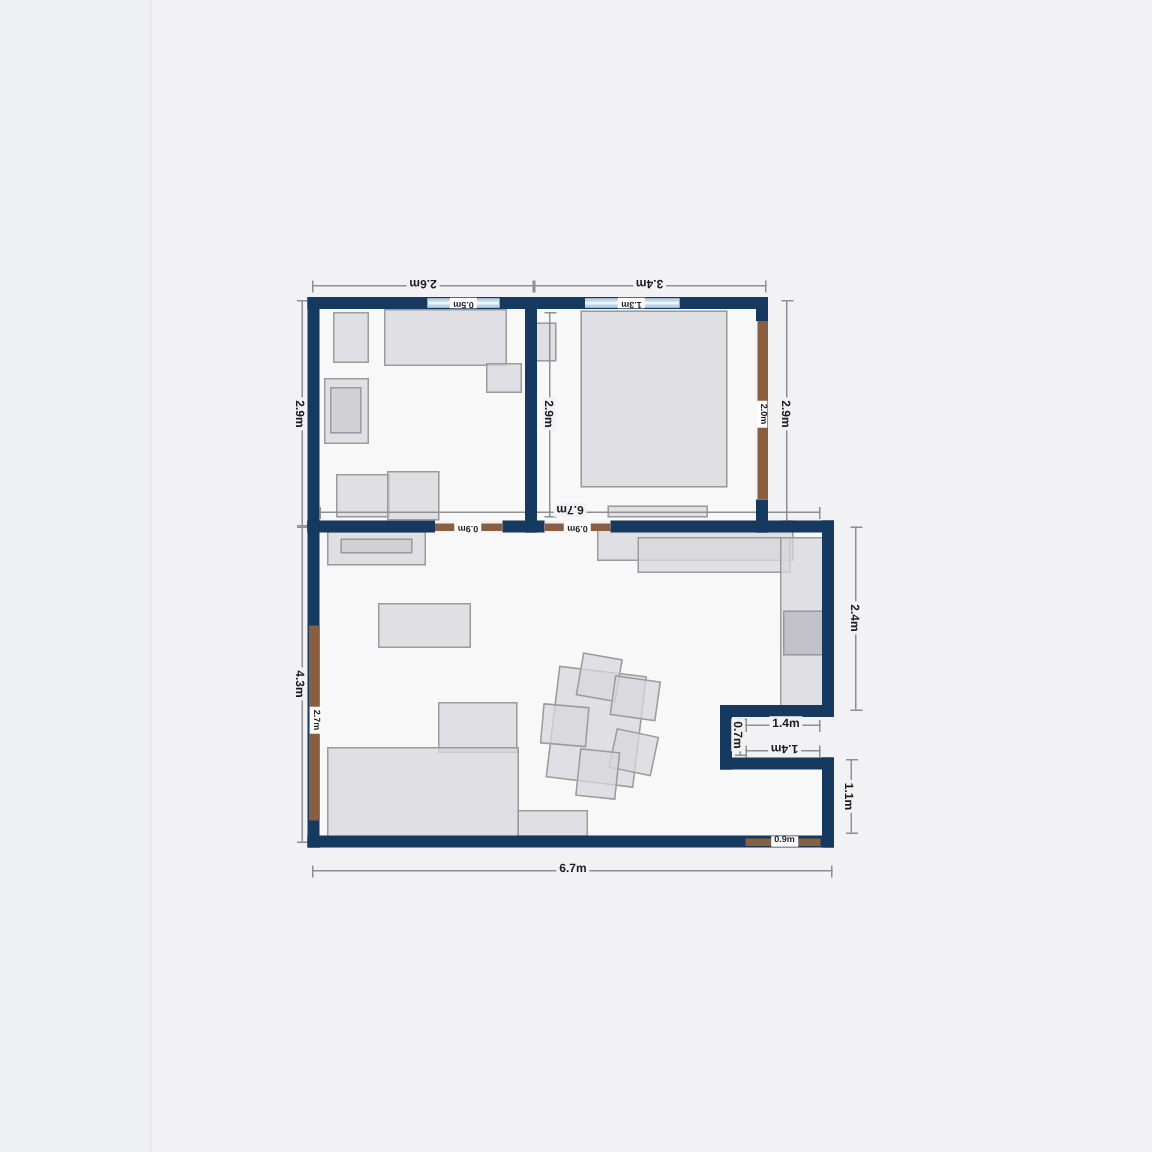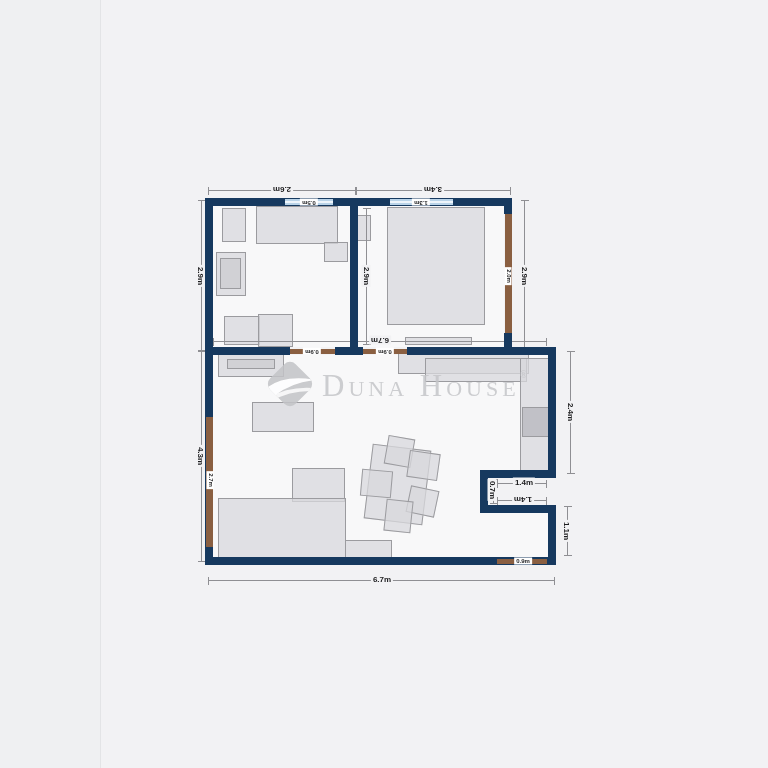--- a/index.html
+++ b/index.html
@@ -168,28 +168,13 @@
   <div class="lbl r180 small onwall" style="left:312px;top:351px">0.9m</div>
   <div class="lbl r180 small onwall" style="left:385px;top:351px">0.9m</div>
   <div class="lbl r90" style="left:570px;top:412px">2.4m</div>
   <div class="lbl" style="left:524px;top:482px">1.4m</div>
   <div class="lbl r90" style="left:492px;top:490px">0.7m</div>
   <div class="lbl r180" style="left:523px;top:499px">1.4m</div>
   <div class="lbl r90" style="left:566px;top:531px">1.1m</div>
   <div class="lbl small onwall" style="left:523px;top:561px">0.9m</div>
   <div class="lbl" style="left:382px;top:579px">6.7m</div>
 
-  <div class="wm">
-    <svg width="56" height="56" viewBox="0 0 56 56">
-      <defs>
-        <clipPath id="dclip">
-            <rect x="10" y="10" width="36" height="36" rx="8" transform="rotate(45 28 28)"></rect>
-          </clipPath>
-      </defs>
-      <rect x="10" y="10" width="36" height="36" rx="8" transform="rotate(45 28 28)" fill="#c3c4c7"></rect>
-      <g clip-path="url(#dclip)">
-        <path d="M2 34 Q20 18 54 24 Q30 26 12 40 Z" fill="#ffffff"></path>
-        <path d="M6 42 Q26 30 52 32 L52 35 Q28 34 10 45 Z" fill="#ffffff" opacity="0.85"></path>
-      </g>
-    </svg>
-    <div class="wm-text"><span>Duna House</span><span class="wm-reg">®</span></div>
-  </div>
 </div>
 
 </body></html>

